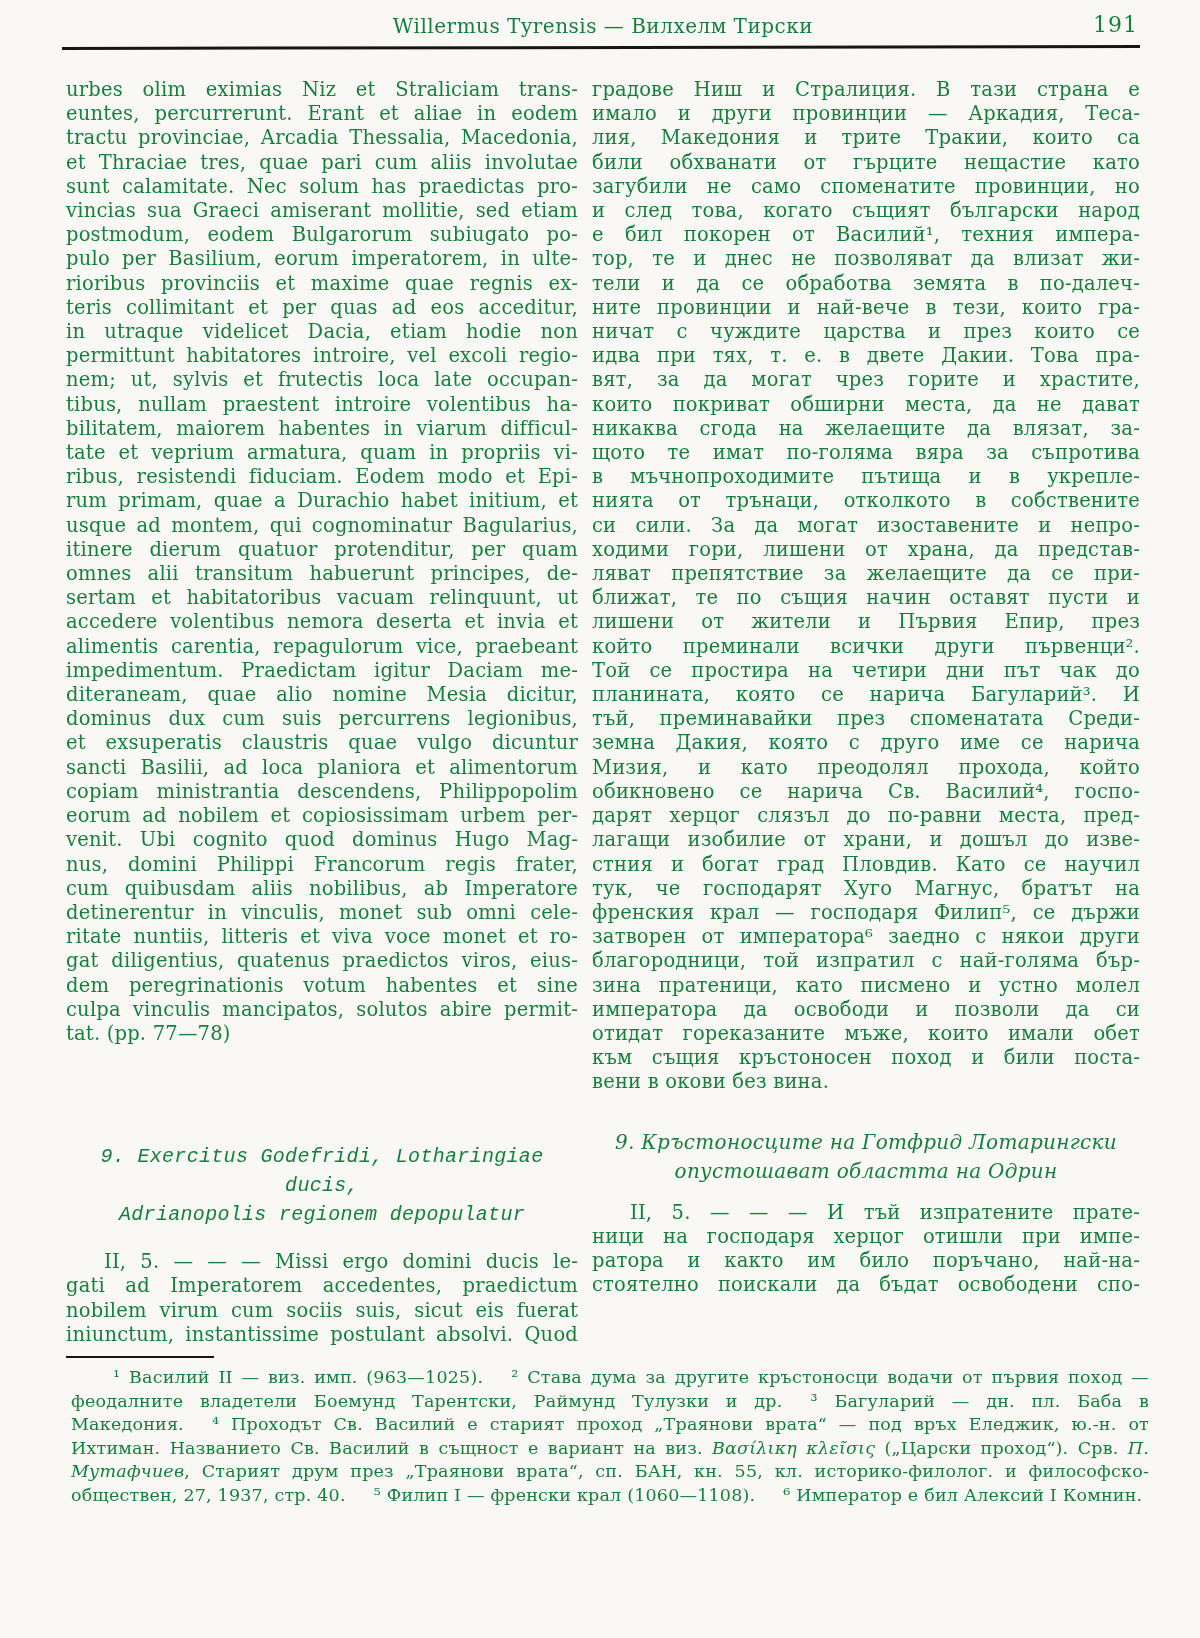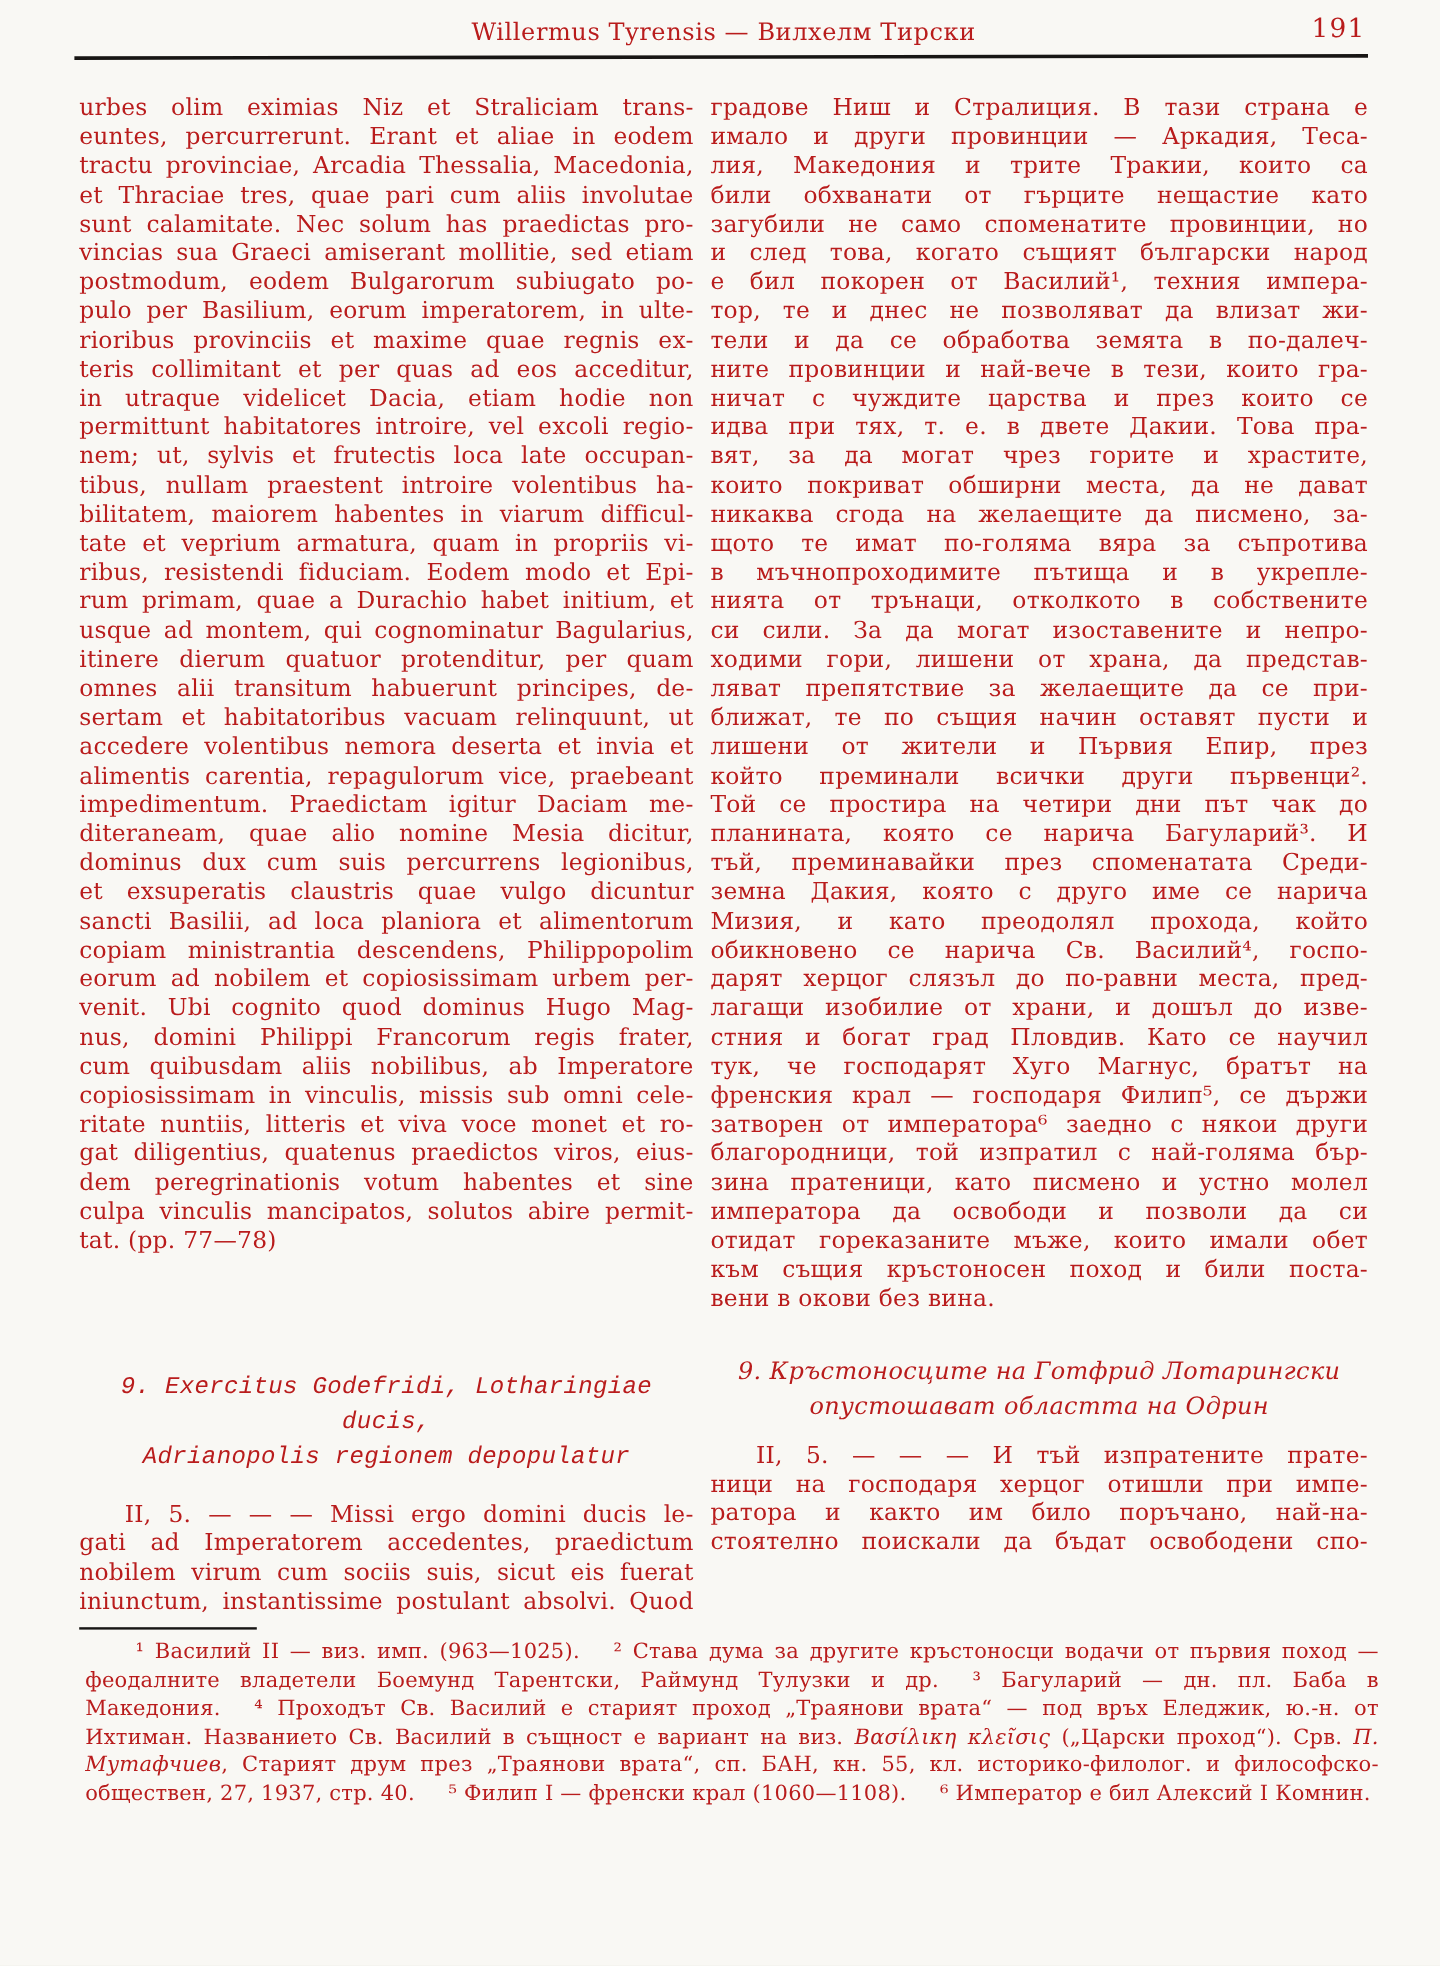--- a/index.html
+++ b/index.html
@@ -3,21 +3,21 @@
 <meta charset="utf-8">
 <style>
   html,body{margin:0;padding:0;}
   body{
     width:1200px;height:1638px;
     background:#e8e6e0;
     font-family:"DejaVu Serif", serif;
   }
   .page{
     position:relative;width:1200px;height:1638px;
-    background:#f9f8f4;color:#b91c1c;overflow:hidden;
+    background:#f9f8f4;color:#15803d;overflow:hidden;
   }
   
   .header-title{
     position:absolute;top:14px;left:66px;width:1074px;
     text-align:center;font-size:20px;letter-spacing:.5px;
   }
   .page-number{
     position:absolute;top:12px;right:62px;
     font-size:22px;letter-spacing:1px;
   }
@@ -96,21 +96,21 @@
         <div class="line">impedimentum. Praedictam igitur Daciam me-</div>
         <div class="line">diteraneam, quae alio nomine Mesia dicitur,</div>
         <div class="line">dominus dux cum suis percurrens legionibus,</div>
         <div class="line">et exsuperatis claustris quae vulgo dicuntur</div>
         <div class="line">sancti Basilii, ad loca planiora et alimentorum</div>
         <div class="line">copiam ministrantia descendens, Philippopolim</div>
         <div class="line">eorum ad nobilem et copiosissimam urbem per-</div>
         <div class="line">venit. Ubi cognito quod dominus Hugo Mag-</div>
         <div class="line">nus, domini Philippi Francorum regis frater,</div>
         <div class="line">cum quibusdam aliis nobilibus, ab Imperatore</div>
-        <div class="line">copiosissimam in vinculis, missis sub omni cele-</div>
+        <div class="line">detinerentur in vinculis, monet sub omni cele-</div>
         <div class="line">ritate nuntiis, litteris et viva voce monet et ro-</div>
         <div class="line">gat diligentius, quatenus praedictos viros, eius-</div>
         <div class="line">dem peregrinationis votum habentes et sine</div>
         <div class="line">culpa vinculis mancipatos, solutos abire permit-</div>
         <div class="line last">tat. (pp. 77—78)</div>
       </div>
     <div class="heading">
       <div>9. Exercitus Godefridi, Lotharingiae ducis,</div>
       <div>Adrianopolis regionem depopulatur</div>
     </div>
@@ -133,21 +133,21 @@
         <div class="line">загубили не само споменатите провинции, но</div>
         <div class="line">и след това, когато същият български народ</div>
         <div class="line">е бил покорен от Василий¹, техния импера-</div>
         <div class="line">тор, те и днес не позволяват да влизат жи-</div>
         <div class="line">тели и да се обработва земята в по-далеч-</div>
         <div class="line">ните провинции и най-вече в тези, които гра-</div>
         <div class="line">ничат с чуждите царства и през които се</div>
         <div class="line">идва при тях, т. е. в двете Дакии. Това пра-</div>
         <div class="line">вят, за да могат чрез горите и храстите,</div>
         <div class="line">които покриват обширни места, да не дават</div>
-        <div class="line">никаква сгода на желаещите да писмено, за-</div>
+        <div class="line">никаква сгода на желаещите да влязат, за-</div>
         <div class="line">щото те имат по-голяма вяра за съпротива</div>
         <div class="line">в мъчнопроходимите пътища и в укрепле-</div>
         <div class="line">нията от трънаци, отколкото в собствените</div>
         <div class="line">си сили. За да могат изоставените и непро-</div>
         <div class="line">ходими гори, лишени от храна, да представ-</div>
         <div class="line">ляват препятствие за желаещите да се при-</div>
         <div class="line">ближат, те по същия начин оставят пусти и</div>
         <div class="line">лишени от жители и Първия Епир, през</div>
         <div class="line">който преминали всички други първенци².</div>
         <div class="line">Той се простира на четири дни път чак до</div>

